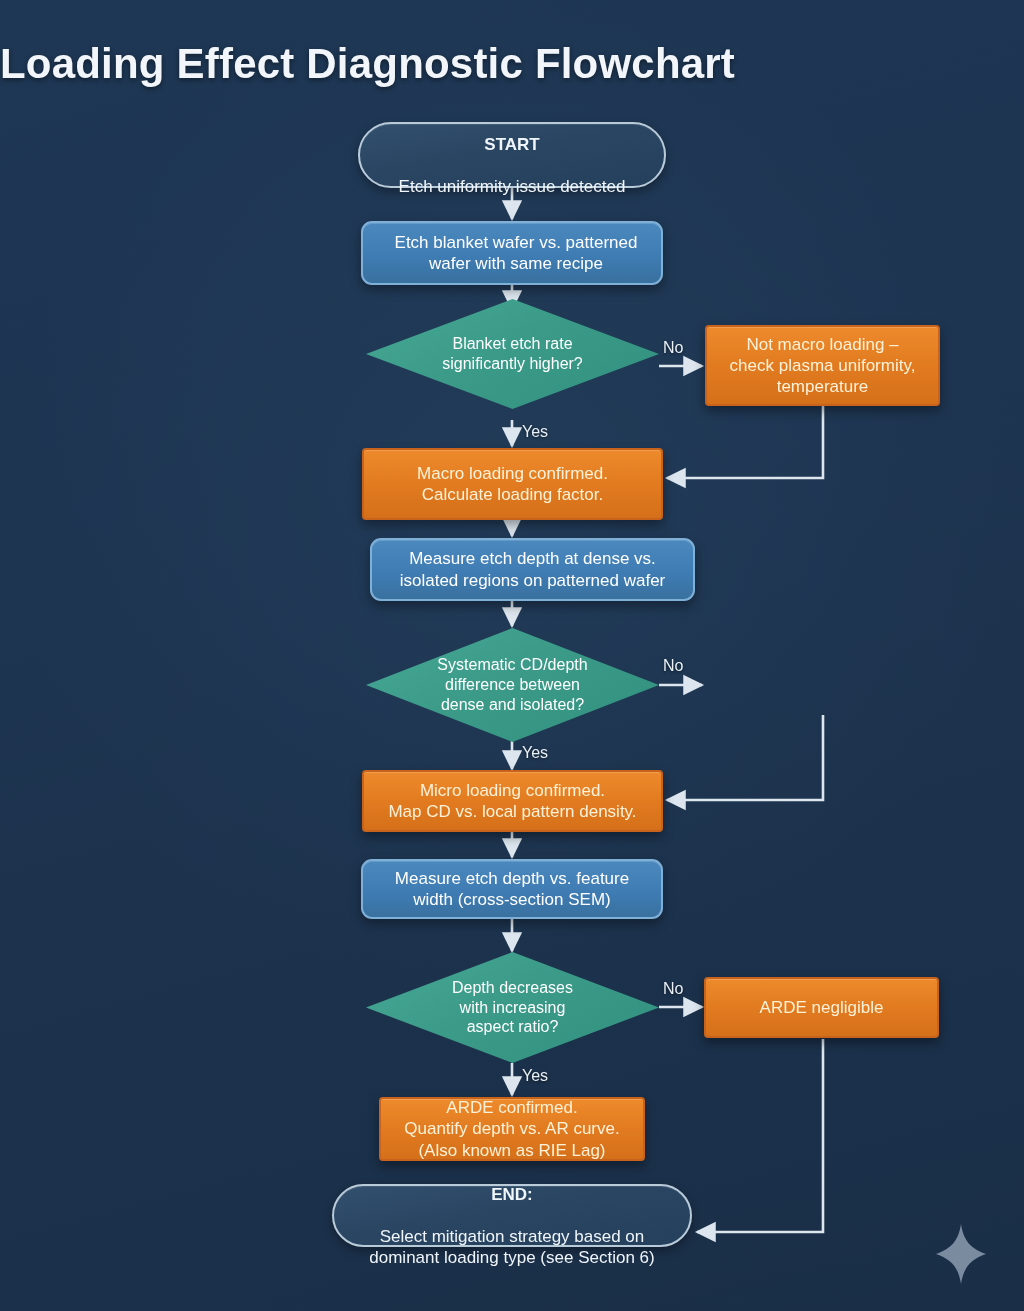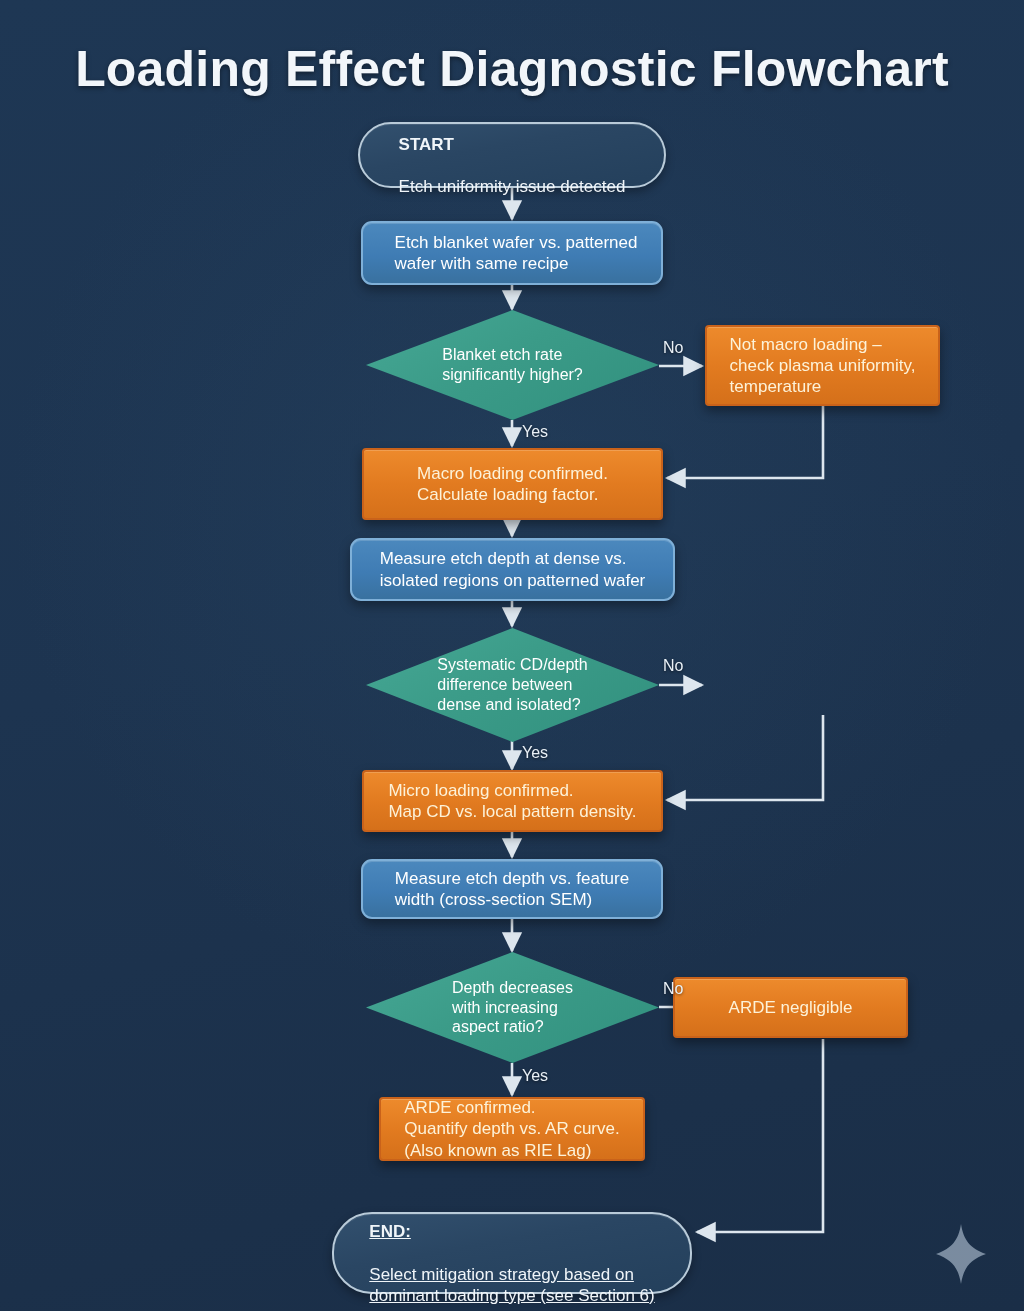--- a/index.html
+++ b/index.html
@@ -15,35 +15,35 @@
     background:
       radial-gradient(ellipse 70% 55% at 50% 38%, rgba(40,70,100,0.38) 0%, rgba(29,52,80,0) 70%),
       linear-gradient(165deg, #1e3754 0%, #1d3450 45%, #1a2e47 100%);
   }
 
   
   #title {
     position: absolute;
     left: 0; top: 40px;
     width: 1024px;
-    text-align: center;
-    font-size: 50px;
+    text-align: left;
+    font-size: 42px;
     font-weight: bold;
     color: #f2f6fa;
     letter-spacing: 0.2px;
     text-shadow: 0 2px 5px rgba(0,0,0,0.45);
   }
 
   
   .node {
     position: absolute;
     display: flex;
     align-items: center;
     justify-content: center;
-    text-align: left;
+    text-align: center;
     line-height: 1.24;
     white-space: pre-line;
     z-index: 3;
   }
 
   
   .terminal {
     border-radius: 40px;
     background: linear-gradient(170deg, #32506e 0%, #2a4663 40%, #24405c 100%);
     border: 2px solid #b9cbd9;
@@ -154,37 +154,37 @@
       <span class="lead">START</span><br>
       <span>Etch uniformity issue detected</span>
     </div>
   </div>
 
   <div class="node process" style="left:361px; top:221px; width:302px; height:64px;padding-left:8px;">
     <span>Etch blanket wafer vs. patterned
 wafer with same recipe</span>
   </div>
 
-  <div class="node decision" style="left:366px; top:310px; width:293px; height:110px;">
+  <div class="node decision" style="left:366px; top:299px; width:293px; height:110px;">
     <span>Blanket etch rate
 significantly higher?</span>
   </div>
 
   <div class="node action" style="left:705px; top:325px; width:235px; height:81px;">
     <span>Not macro loading –
 check plasma uniformity,
 temperature</span>
   </div>
 
   <div class="node action" style="left:362px; top:448px; width:301px; height:72px;">
     <span>Macro loading confirmed.
 Calculate loading factor.</span>
   </div>
 
-  <div class="node process" style="left:350px; top:538px; width:325px; height:63px;">
+  <div class="node process" style="left:370px; top:538px; width:325px; height:63px;">
     <span>Measure etch depth at dense vs.
 isolated regions on patterned wafer</span>
   </div>
 
   <div class="node decision" style="left:366px; top:628px; width:293px; height:114px;">
     <span>Systematic CD/depth
 difference between
 dense and isolated?</span>
   </div>
 
@@ -198,31 +198,31 @@
     <span>Micro loading confirmed.
 Map CD vs. local pattern density.</span>
   </div>
 
   <div class="node decision" style="left:366px; top:952px; width:293px; height:111px;">
     <span>Depth decreases
 with increasing
 aspect ratio?</span>
   </div>
 
-  <div class="node action" style="left:673px; top:977px; width:235px; height:61px;">
+  <div class="node action" style="left:704px; top:977px; width:235px; height:61px;">
     <span>ARDE negligible</span>
   </div>
 
   <div class="node action" style="left:379px; top:1097px; width:266px; height:64px;">
     <span>ARDE confirmed.
 Quantify depth vs. AR curve.
 (Also known as RIE Lag)</span>
   </div>
 
-  <div class="node terminal" style="left:332px; top:1212px; width:360px; height:82px;text-decoration:underline;">
+  <div class="node terminal" style="left:332px; top:1184px; width:360px; height:63px;">
     <div>
       <span class="lead">END:</span><br>
       <span>Select mitigation strategy based on
 dominant loading type (see Section 6)</span>
     </div>
   </div>
 
   <div class="edge-label" style="left:663px; top:339px;">No</div>
   <div class="edge-label" style="left:522px; top:423px;">Yes</div>
 

